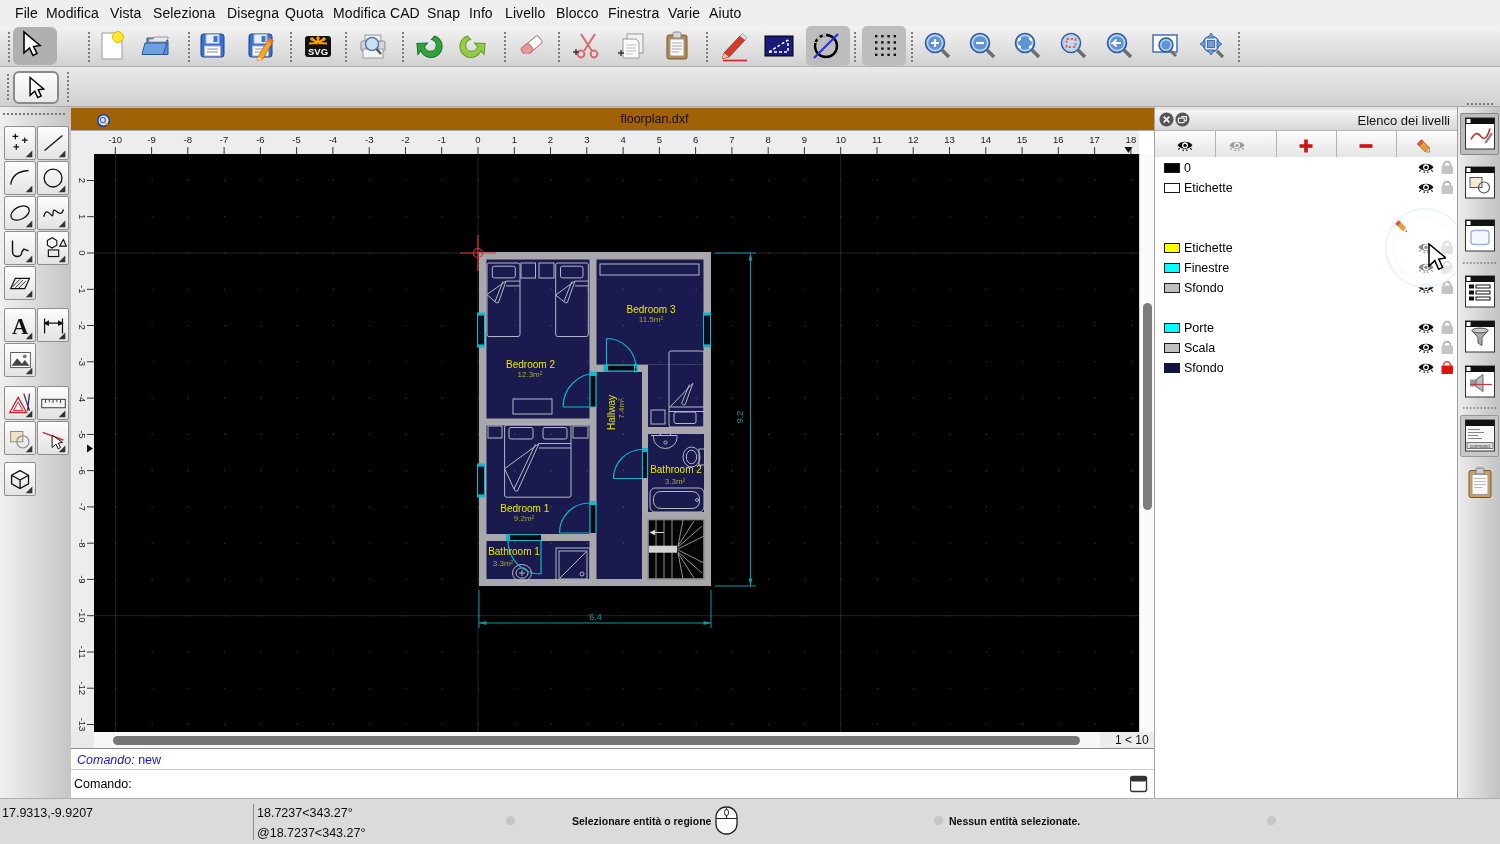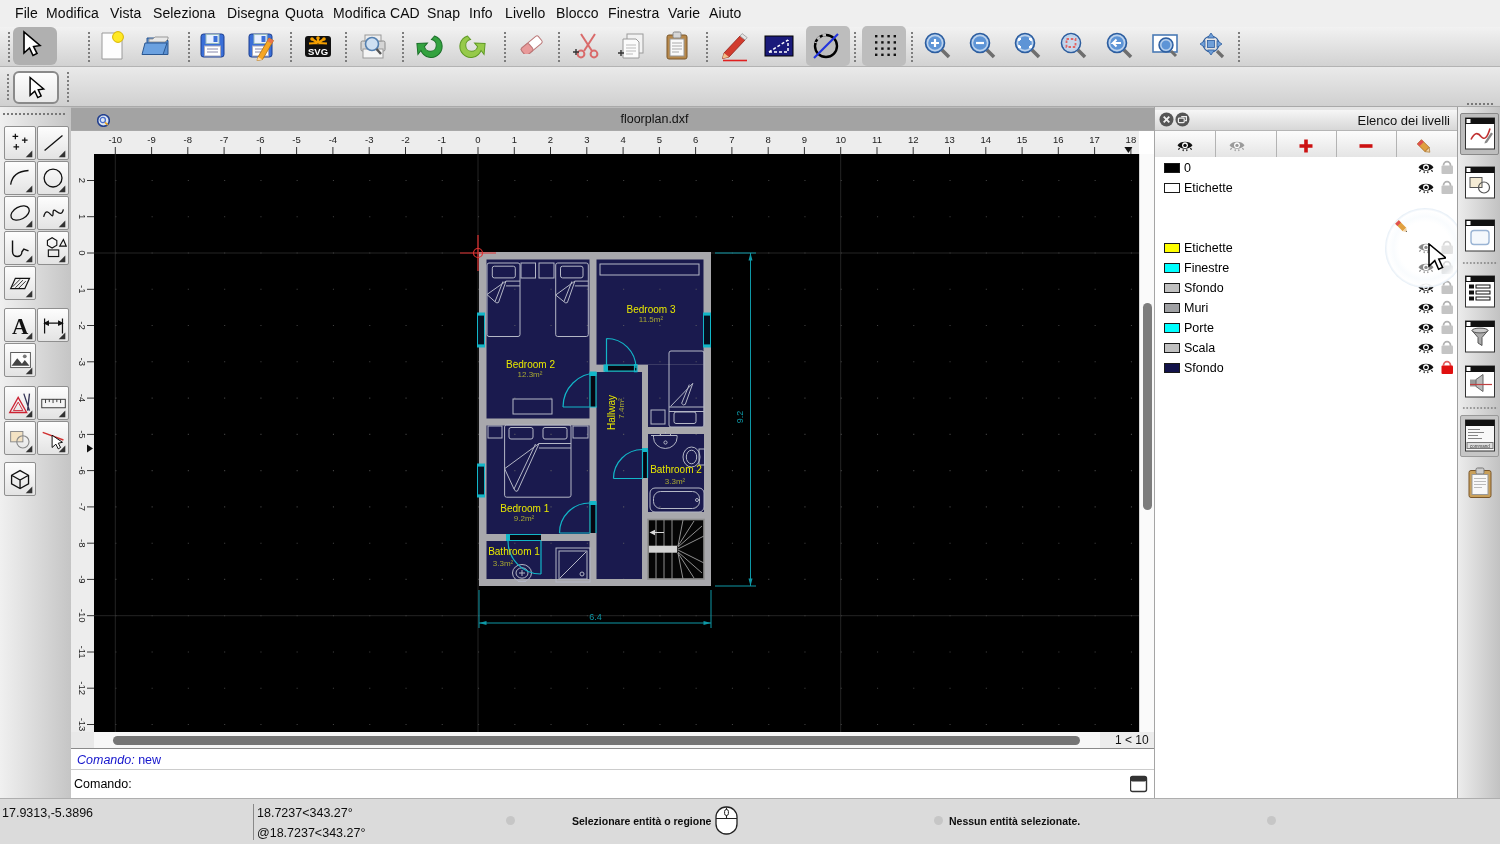--- a/index.html
+++ b/index.html
@@ -11,21 +11,21 @@
 #tb1{left:0;top:27px;width:1500px;height:40px;
   background:linear-gradient(#f2f2f2,#d2d2d2);border-bottom:1px solid #b3b3b3}
 #tb2{left:0;top:67px;width:1500px;height:40px;
   background:linear-gradient(#eaeaea,#d0d0d0);border-bottom:1px solid #a9a9a9}
 #palette{left:0;top:107px;width:71px;height:691px;background:linear-gradient(90deg,#f0f0f0,#c5c5c5)}
 .pbtn{position:absolute;width:32px;height:34px;background:linear-gradient(#fdfdfd,#e3e3e3);
   border:1px solid #8f8f8f;border-radius:2px}
 .pbtn svg{position:absolute;left:0;top:0}
 .sep{position:absolute;width:1.6px;background-image:radial-gradient(circle,#7d7d7d 38%,transparent 44%);
   background-size:1.6px 4px;top:31px;height:32px}
-#titlebar{left:71px;top:107px;width:1083px;height:24px;background:#a3a3a3;
+#titlebar{left:71px;top:107px;width:1083px;height:24px;background:#a16207;
   border-bottom:1px solid #a8a8a8;border-top:1px solid #bbb}
 #hruler{left:94px;top:131px;width:1045px;height:23px;background:#ededed}
 #vruler{left:71px;top:154px;width:23px;height:578px;background:#ededed}
 #rcorner{left:71px;top:131px;width:23px;height:23px;background:#ededed}
 #canvas{left:94px;top:154px;width:1045px;height:578px;background:#000}
 #vscroll{left:1139px;top:154px;width:15px;height:578px;background:#fafafa;border-left:1px solid #d4d4d4}
 #vthumb{left:3px;top:149px;width:9px;height:207px;background:#7d7d7d;border-radius:4.5px}
 #hscroll{left:94px;top:732px;width:1006px;height:16px;background:#f7f7f7}
 #hthumb{left:19px;top:4px;width:967px;height:9px;background:#757575;border-radius:4.5px}
 #hscorner{left:1100px;top:732px;width:54px;height:16px;background:#ececec;
@@ -757,34 +757,20 @@
           <path d="M0.5,5.2 C3.5,0.6 12.5,0.6 15.5,5.2 C12.5,9.8 3.5,9.8 0.5,5.2 z" fill="#111"></path>
           <circle cx="8" cy="5.2" r="2.9" fill="#fff"></circle>
           <circle cx="8" cy="5.4" r="1.7" fill="#111"></circle>
           <path d="M2.6,8.2 l-1.2,1.5 M6.4,9.3 l-0.4,1.7 M9.6,9.3 l0.4,1.7 M13.4,8.2 l1.2,1.5" stroke="#111" stroke-width="1.2" fill="none"></path>
         </svg>
 <svg class="ab" style="left:286px;top:2px" width="13" height="15" viewBox="0 0 13 15">
           <path d="M2.5,5.5 a3.5,3.8 0 0 1 7,0 v2" fill="none" stroke="#b2b2b2" stroke-width="1.8"></path>
           <rect x="0.5" y="5.5" width="11.5" height="8.5" rx="1" fill="#c4c4c4"></rect>
         </svg>
 </div>
-<div class="lrow" style="top:141px">
-<div class="sw" style="background:#9fa0a3"></div>
-<div class="lname">Muri</div>
-<svg class="ab" style="left:263px;top:4px" width="16" height="12" viewBox="0 0 16 12">
-          <path d="M0.5,5.2 C3.5,0.6 12.5,0.6 15.5,5.2 C12.5,9.8 3.5,9.8 0.5,5.2 z" fill="#111"></path>
-          <circle cx="8" cy="5.2" r="2.9" fill="#fff"></circle>
-          <circle cx="8" cy="5.4" r="1.7" fill="#111"></circle>
-          <path d="M2.6,8.2 l-1.2,1.5 M6.4,9.3 l-0.4,1.7 M9.6,9.3 l0.4,1.7 M13.4,8.2 l1.2,1.5" stroke="#111" stroke-width="1.2" fill="none"></path>
-        </svg>
-<svg class="ab" style="left:286px;top:2px" width="13" height="15" viewBox="0 0 13 15">
-          <path d="M2.5,5.5 a3.5,3.8 0 0 1 7,0 v2" fill="none" stroke="#b2b2b2" stroke-width="1.8"></path>
-          <rect x="0.5" y="5.5" width="11.5" height="8.5" rx="1" fill="#c4c4c4"></rect>
-        </svg>
-</div>
 <div class="lrow" style="top:161px">
 <div class="sw" style="background:#00ffff"></div>
 <div class="lname">Porte</div>
 <svg class="ab" style="left:263px;top:4px" width="16" height="12" viewBox="0 0 16 12">
           <path d="M0.5,5.2 C3.5,0.6 12.5,0.6 15.5,5.2 C12.5,9.8 3.5,9.8 0.5,5.2 z" fill="#111"></path>
           <circle cx="8" cy="5.2" r="2.9" fill="#fff"></circle>
           <circle cx="8" cy="5.4" r="1.7" fill="#111"></circle>
           <path d="M2.6,8.2 l-1.2,1.5 M6.4,9.3 l-0.4,1.7 M9.6,9.3 l0.4,1.7 M13.4,8.2 l1.2,1.5" stroke="#111" stroke-width="1.2" fill="none"></path>
         </svg>
 <svg class="ab" style="left:286px;top:2px" width="13" height="15" viewBox="0 0 13 15">
@@ -902,21 +888,21 @@
       <rect x="11" y="0.5" width="8" height="6" rx="1.5" fill="#ccc" stroke="#777"></rect>
       <rect x="7" y="7" width="16" height="20" fill="#f8f8f8" stroke="#999"></rect>
       <g stroke="#aaa" stroke-width="0.8">
         <path d="M9,11 h12 M9,14 h12 M9,17 h12 M9,20 h8"></path>
       </g>
     </svg>
 <div class="ab" style="left:4px;top:155px;width:36px;height:2px;background-image:radial-gradient(circle,#555 30%,transparent 36%);background-size:3.5px 2px"></div>
 <div class="ab" style="left:4px;top:300px;width:36px;height:2px;background-image:radial-gradient(circle,#555 30%,transparent 36%);background-size:3.5px 2px"></div>
 </div>
 <div id="statusbar" class="ab">
-<div style="left:2px;top:7px;font-size:12.5px">17.9313,-5.3896</div>
+<div style="left:2px;top:7px;font-size:12.5px">17.9313,-9.9207</div>
 <div style="left:2px;top:43px;font-size:17px">@17.9313,-5.3896</div>
 <div class="ab" style="left:253px;top:5px;width:1px;height:36px;background:#888"></div>
 <div style="left:257px;top:7px;font-size:12.5px">18.7237&lt;343.27°</div>
 <div style="left:257px;top:27px;font-size:12.5px">@18.7237&lt;343.27°</div>
 <div class="dot" style="left:505.5px;top:17px"></div>
 <div style="left:572px;top:15.5px;font-size:10.5px;font-weight:bold">Selezionare entità o regione</div>
 <svg class="ab" style="left:715px;top:7px" width="23" height="29" viewBox="0 0 23 29">
       <rect x="1" y="1" width="21" height="27" rx="10" fill="#fff" stroke="#222" stroke-width="1.3"></rect>
       <path d="M11.5,1.5 V12.5 M1,12.5 h21" stroke="#222" stroke-width="1.1" fill="none"></path>
       <rect x="9.6" y="3.5" width="3.8" height="6" rx="1.9" fill="#fff" stroke="#222"></rect>

